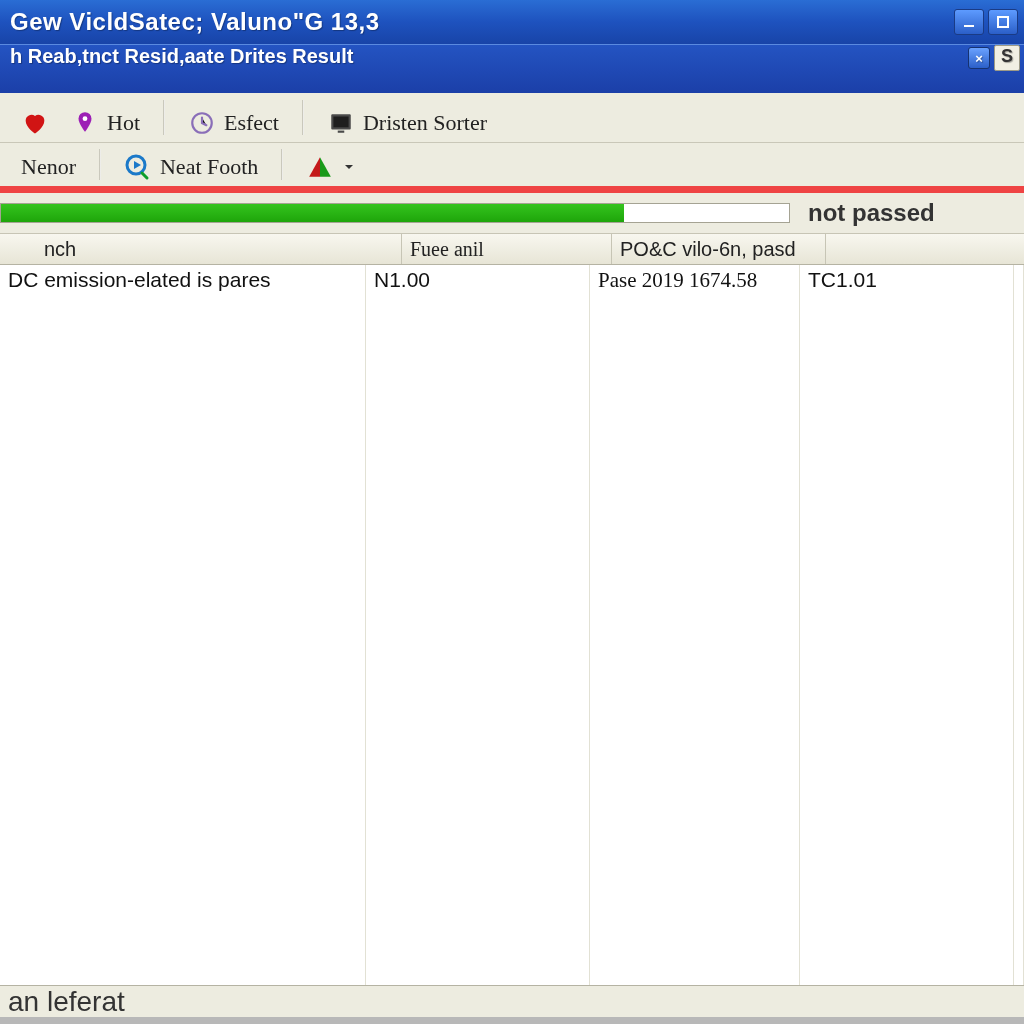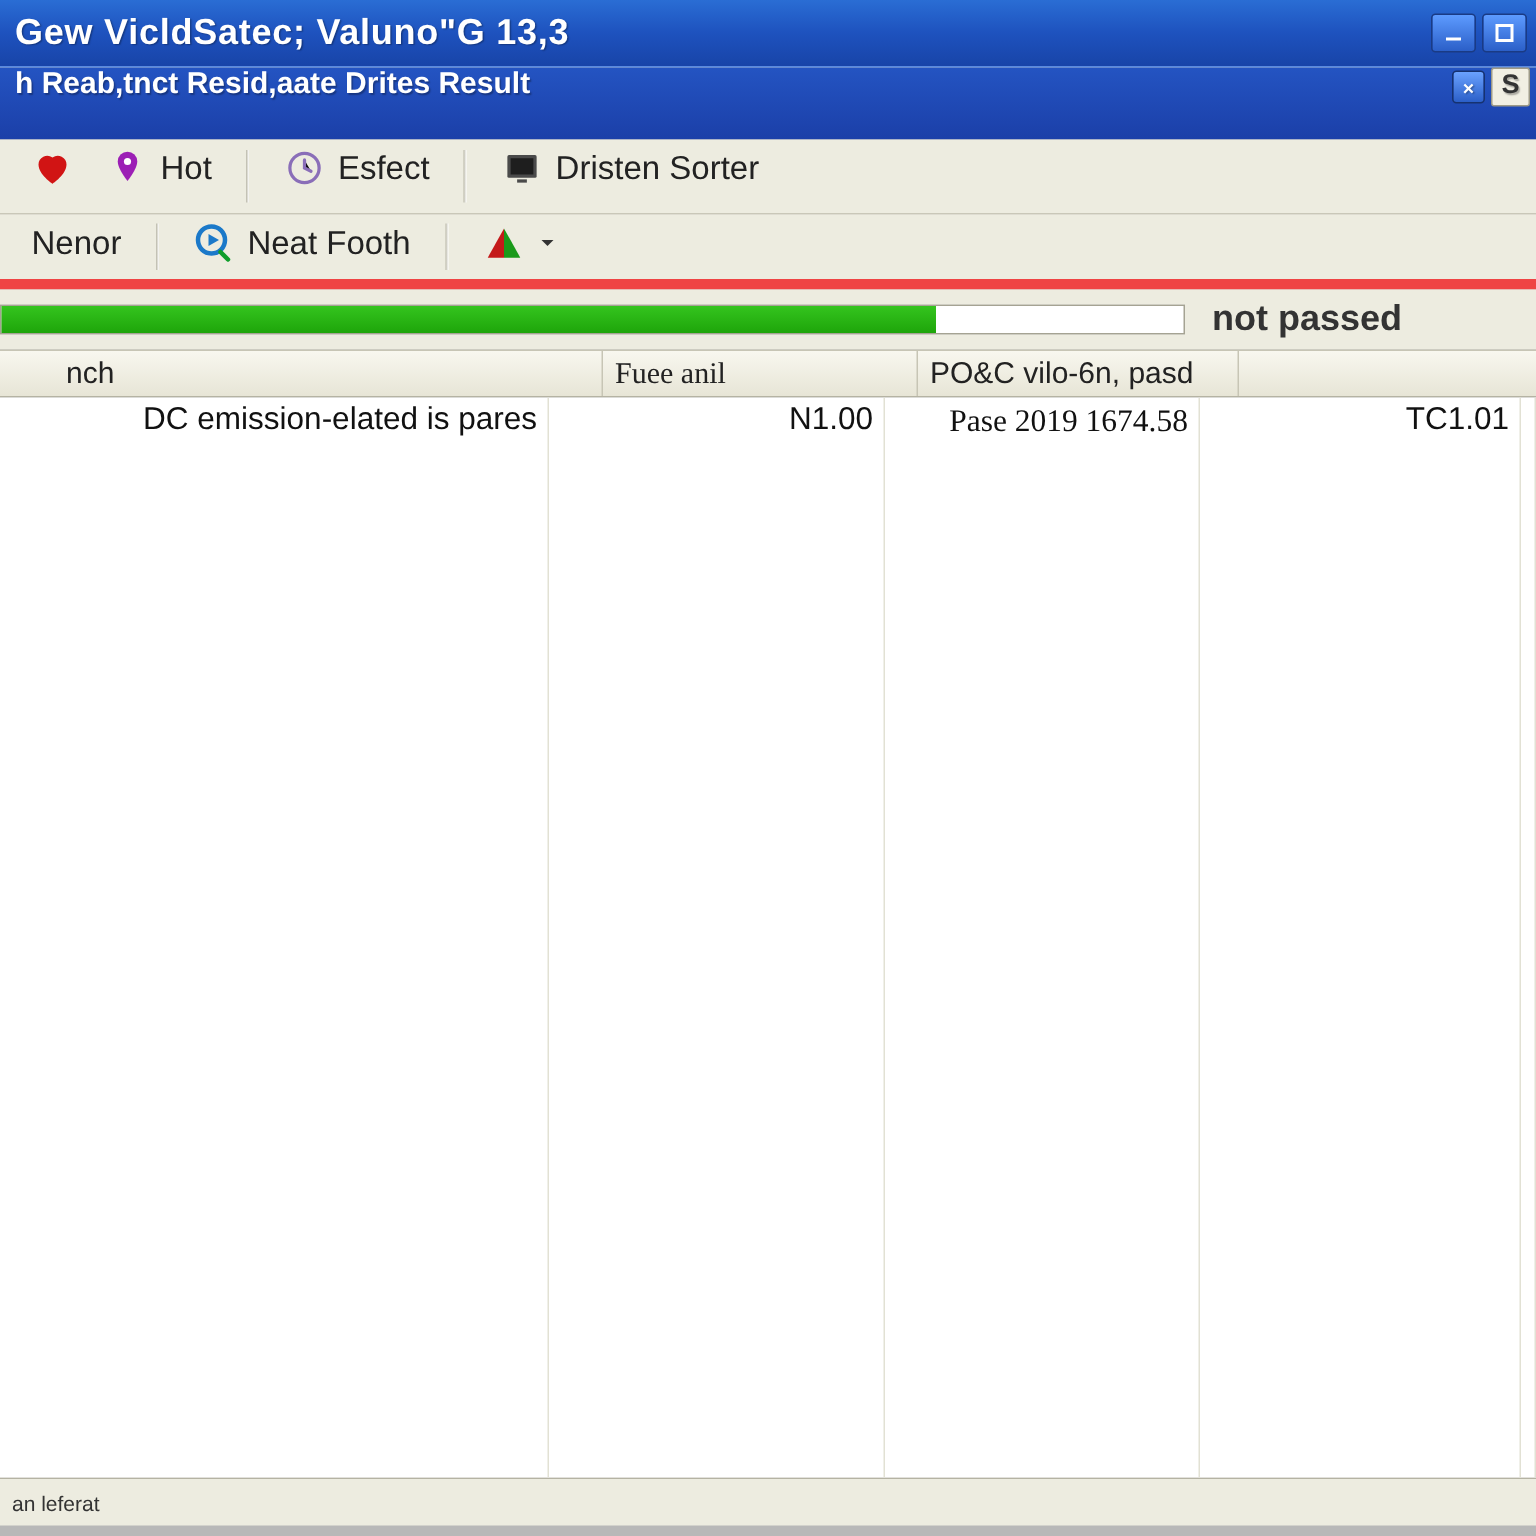--- a/index.html
+++ b/index.html
@@ -56,21 +56,21 @@
     font-size:18px; font-weight:bold;
   }
   .toolbar1, .toolbar2 {
     background: #edece0;
     height: 50px;
     display: flex;
     align-items: center;
     border-bottom: 1px solid #c9c7b8;
   }
   .toolbar2 { height: 50px; border-bottom: 7px solid #ef4444; }
-  .tb-group { display:flex; align-items:flex-start; height:100%; padding:0 10px; }
+  .tb-group { display:flex; align-items:flex-end; height:100%; padding:0 10px;font-family:Liberation Serif, serif; }
   .tb-sep {
     width: 2px; height: 70%;
     background: linear-gradient(to right, #b8b6a6, #fff);
     margin: 0 2px;
   }
   .tb-item {
     display:flex; align-items:center; gap:8px;
     padding: 4px 10px; height: 38px;
     font-size: 22px; color:#222;
     border: 1px solid transparent;
@@ -115,28 +115,28 @@
     background:#fff;
     position: relative;
     overflow: hidden;
   }
   .grid .cols { position:absolute; inset:0; display:flex; pointer-events:none; }
   .grid .cols div { border-right:1px solid #e2e1d4; }
   .row {
     display:flex; height:30px; align-items:center;
     font-size:21px; color:#111;
   }
-  .cell { padding:0 8px; overflow:hidden; white-space:nowrap;text-align:right; }
+  .cell { padding:0 8px; overflow:hidden; white-space:nowrap; }
   .statusbar {
     height: 32px;
     background:#edece0;
     border-top:1px solid #b5b3a3;
     display:flex; align-items:center;
     padding-left:8px;
-    font-size:14px; color:#333;
+    font-size:28px; color:#333;
   }
   svg { display:block; }
 </style>
 </head>
 <body>
 
 <div class="titlebar">
   <span class="title-text">Gew VicldSatec; Valuno"G  13,3</span>
   <div class="win-btns">
     <div class="win-btn">

